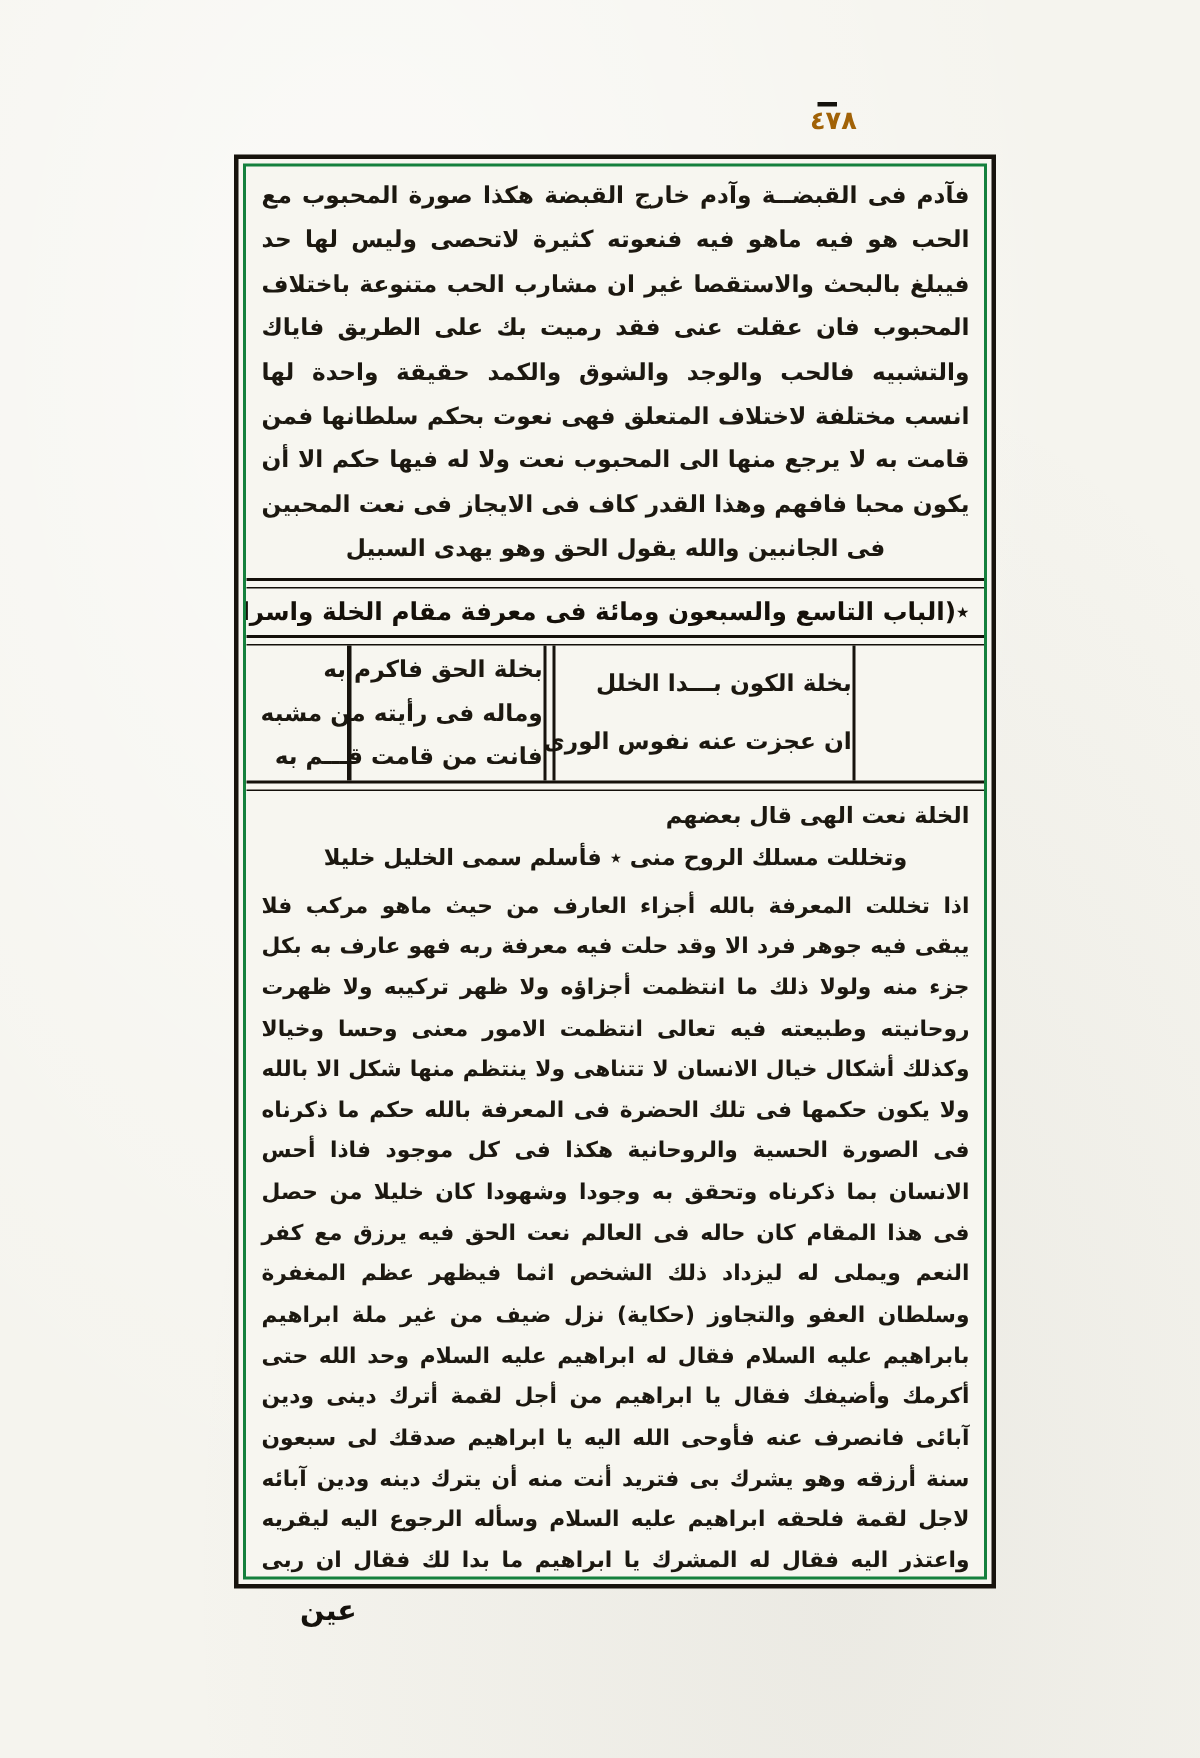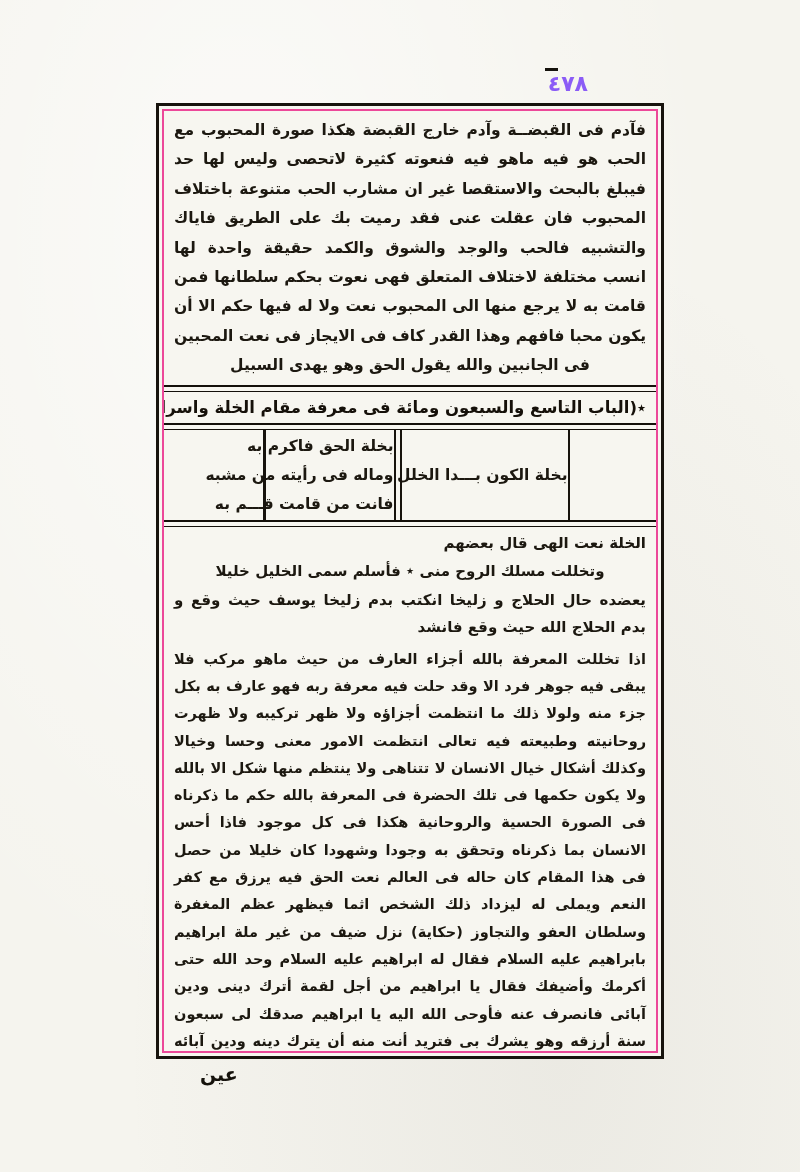--- a/index.html
+++ b/index.html
@@ -12,45 +12,45 @@
       #f5f4ee;
     position: relative;
     overflow: hidden;
     color: #1a1712;
   }
   .page-number {
     position: absolute;
     top: 71px;
     left: 540px;
     width: 48px;
-    text-align: right;
-    font-size: 22px;
+    text-align: left;
+    font-size: 17px;
     font-weight: bold;
-    color: #8b5cf6;
+    color: #a16207;
   }
   .page-number-overline {
     position: absolute;
     top: 68px;
     left: 545px;
     width: 13px;
     height: 2.5px;
     background: #15120c;
   }
   .frame {
     position: absolute;
     left: 156px;
     top: 103px;
     width: 508px;
     height: 956px;
     border: 3.5px solid #17130d;
     padding: 3px;
     background: #f7f6f0;
   }
   .frame-inner {
-    border: 2px solid #ec4899;
+    border: 2px solid #15803d;
     width: 100%;
     height: 100%;
     padding: 5px 10px 0 10px;
     overflow: hidden;
     direction: rtl;
   }
   .prose-1 {
     font-size: 15.5px;
     font-weight: bold;
     line-height: 29.4px;
@@ -91,21 +91,21 @@
   }
   .poem-col {
     display: flex;
     flex-direction: column;
     justify-content: space-evenly;
     text-align: right;
     font-size: 15.5px;
     font-weight: bold;
     color: #1c1810;
   }
-  .poem-col-first { width: 150px; margin-left: 16px; }
+  .poem-col-first { width: 198px; }
   .poem-col-second { width: 128px; }
   .poem-line { white-space: nowrap; line-height: 26px; }
   .section-2 {
     font-weight: bold;
     color: #1c1810;
     font-size: 15px;
     line-height: 27.5px;
     margin-top: 3px;
   }
   .s2-intro { text-align: right; }
@@ -144,37 +144,37 @@
 
     <div class="chapter-heading" dir="rtl">٭(الباب التاسع والسبعون ومائة فى معرفة مقام الخلة واسرارها)٭</div>
 
     <div class="rule tight-bottom"></div>
 
     <div class="poem-row">
       <div class="poem-spacer-right"></div>
       <div class="vr-single"></div>
       <div class="poem-col poem-col-first" dir="rtl">
         <div class="poem-line">بخلة الكون بـــدا الخلل</div>
+        <div class="poem-line">ان عجزت عنه نفوس الورى</div>
       </div>
       <div class="vr-double"></div>
       <div class="poem-col poem-col-second" dir="rtl">
         <div class="poem-line">بخلة الحق فاكرم به</div>
         <div class="poem-line">وماله فى رأيته من مشبه</div>
         <div class="poem-line">فانت من قامت قـــم به</div>
       </div>
       <div class="vr-single"></div>
       <div class="poem-spacer-left"></div>
     </div>
 
     <div class="rule tight-top"></div>
 
     <div class="section-2" dir="rtl">
       <div class="s2-intro">الخلة نعت الهى قال بعضهم</div>
       <div class="s2-verse">وتخللت مسلك الروح منى ٭ فأسلم سمى الخليل خليلا</div>
-      <div class="s2-body">يعضده حال الحلاج و زليخا انكتب بدم زليخا يوسف حيث وقع و بدم الحلاج الله حيث وقع فانشد</div>
     </div>
 
     <div class="prose-3" dir="rtl">اذا تخللت المعرفة بالله أجزاء العارف من حيث ماهو مركب فلا يبقى فيه جوهر فرد الا وقد حلت فيه معرفة ربه فهو عارف به بكل جزء منه ولولا ذلك ما انتظمت أجزاؤه ولا ظهر تركيبه ولا ظهرت روحانيته وطبيعته فيه تعالى انتظمت الامور معنى وحسا وخيالا وكذلك أشكال خيال الانسان لا تتناهى ولا ينتظم منها شكل الا بالله ولا يكون حكمها فى تلك الحضرة فى المعرفة بالله حكم ما ذكرناه فى الصورة الحسية والروحانية هكذا فى كل موجود فاذا أحس الانسان بما ذكرناه وتحقق به وجودا وشهودا كان خليلا من حصل فى هذا المقام كان حاله فى العالم نعت الحق فيه يرزق مع كفر النعم ويملى له ليزداد ذلك الشخص اثما فيظهر عظم المغفرة وسلطان العفو والتجاوز (حكاية) نزل ضيف من غير ملة ابراهيم بابراهيم عليه السلام فقال له ابراهيم عليه السلام وحد الله حتى أكرمك وأضيفك فقال يا ابراهيم من أجل لقمة أترك دينى ودين آبائى فانصرف عنه فأوحى الله اليه يا ابراهيم صدقك لى سبعون سنة أرزقه وهو يشرك بى فتريد أنت منه أن يترك دينه ودين آبائه لاجل لقمة فلحقه ابراهيم عليه السلام وسأله الرجوع اليه ليقريه واعتذر اليه فقال له المشرك يا ابراهيم ما بدا لك فقال ان ربى عتبنى فيك وقال لى انا ارزقه منذ سبعين سنة على كفره بى وأنت تريد منه أن يترك دينه ودين آبائه لاجل لقمة فقال له المشرك او قد وقع هذا مثل هذا فينبغى أن يعبد فأسلم ورجع مع ابراهيم عليه السلام الى منزله ثم عمت كرامته خلق الله من كل وارد ورد عليه فقيل له فى ذلك فقال تعلمت الكرم من ربى رأيته لا يضيع أعداءه فلا أضيعهم فأوحى الله اليه أنت خليلى حقا قال عليه الصلاة والسلام المرء على دين خليله فلينظر أحدكم من يخالل</div>
 
   </div>
 </div>
 
 <div class="catchword">عين</div>
 
 </body></html>

